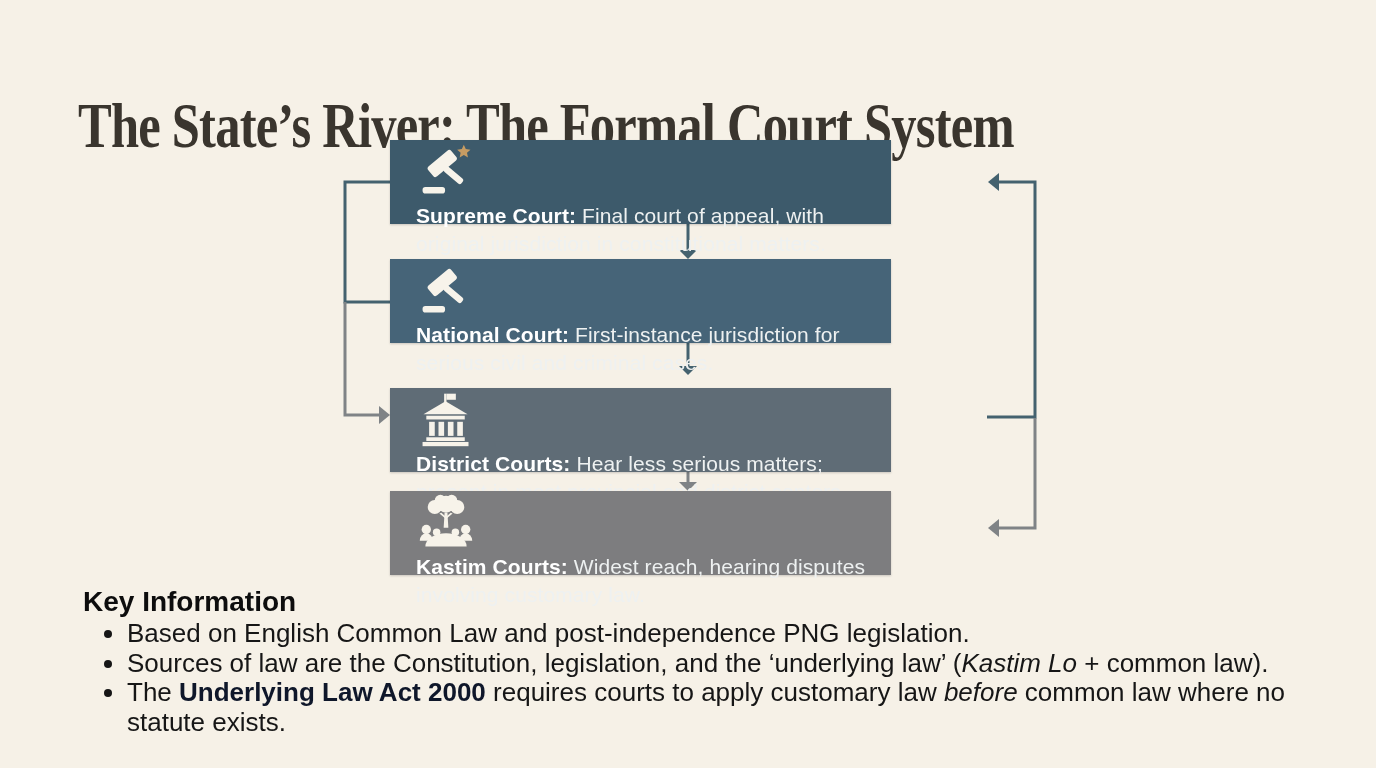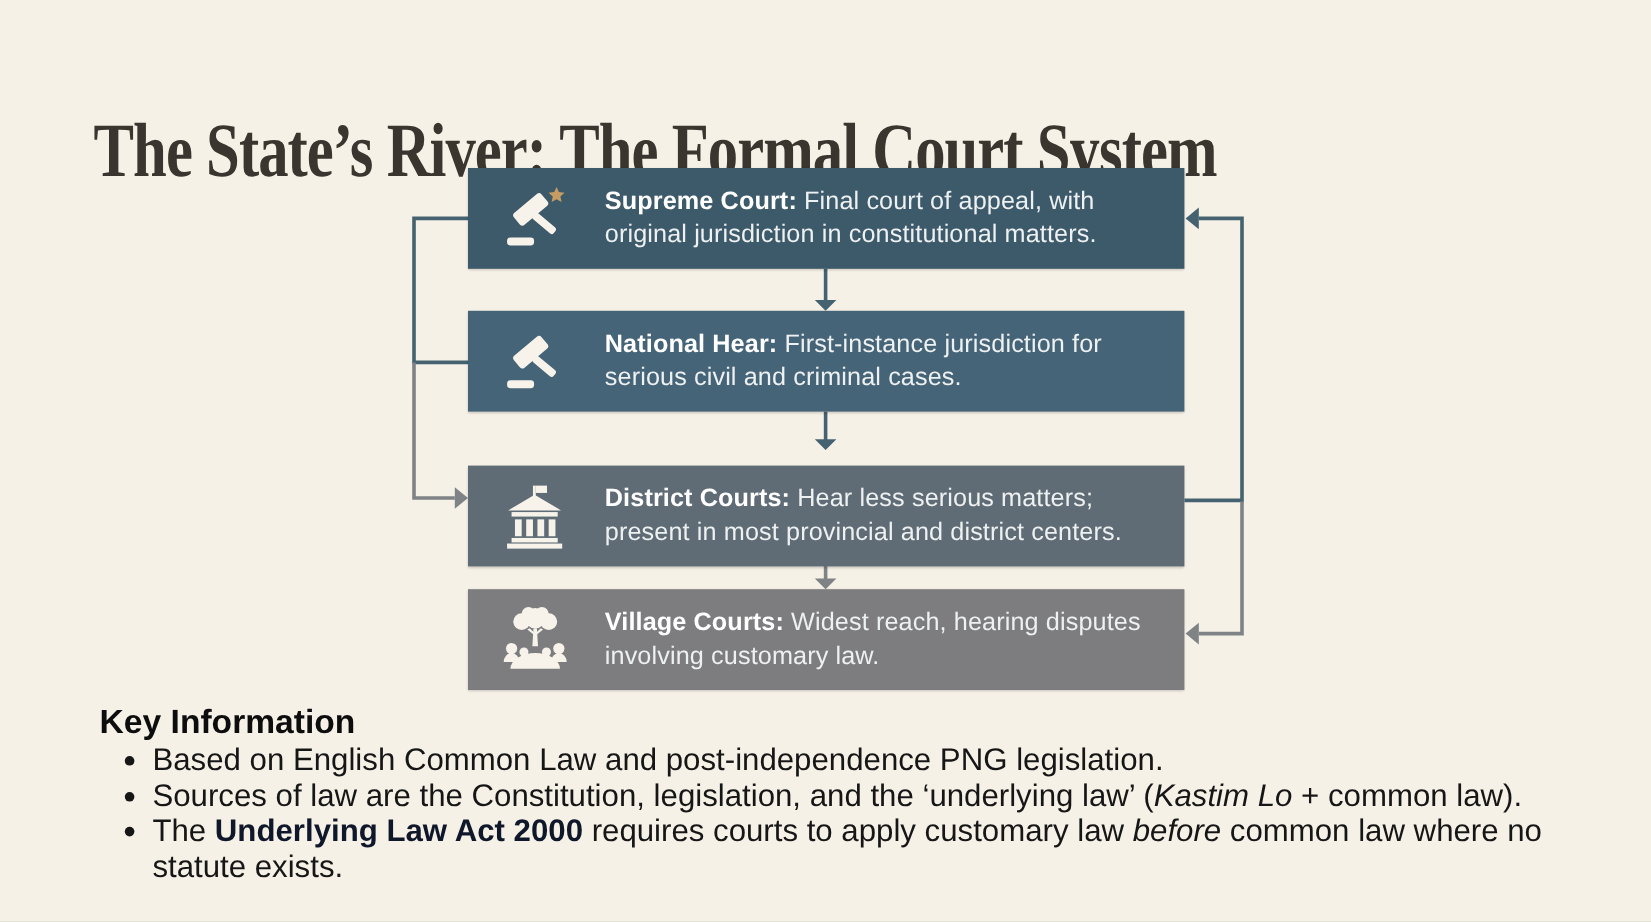--- a/index.html
+++ b/index.html
@@ -13,24 +13,25 @@
   .title{
     position:absolute;left:78px;top:46px;
     font-family:"Liberation Serif",serif;
     font-weight:700;font-size:64px;color:#3a352e;
     white-space:nowrap;letter-spacing:-1px;
     transform:scaleX(0.79);transform-origin:left top;
   }
   
   .connector-layer{position:absolute;left:0;top:0;width:1376px;height:768px;}
   .court-box{
-    position:absolute;left:390px;width:597px;height:84px;
-    display:flex;align-items:center;box-sizing:border-box;
+    position:absolute;left:390px;width:501px;height:84px;
+    display:flex;box-sizing:border-box;
     padding:0 20px 0 26px;
     box-shadow:0 1px 2px rgba(0,0,0,0.18);
+    flex-direction:column;
   }
   .box-1{top:140px;background:#3d5a6b;}
   .box-2{top:259px;background:#466478;}
   .box-3{top:388px;background:#5f6c76;}
   .box-4{top:491px;background:#7d7d7f;}
   .court-icon{flex:none;width:60px;height:62px;margin-right:28px;}
   .court-text{
     color:#eef1f1;font-size:21px;line-height:28px;
     letter-spacing:0.1px;
   }
@@ -98,21 +99,21 @@
 
   <div class="court-box box-2">
     <svg class="court-icon" viewBox="0 0 64 64">
       <g fill="#f7f3ea">
         <rect x="12" y="17" width="32" height="14" rx="3" transform="rotate(-40 28 24)"></rect>
         <rect x="28" y="33" width="24" height="7" rx="2.5" transform="rotate(40 40 36.5)"></rect>
         <rect x="7" y="49" width="24" height="7" rx="3"></rect>
       </g>
     </svg>
     <div class="court-text">
-      <b>National Hear:</b>
+      <b>National Court:</b>
       <span>First-instance jurisdiction for serious civil and criminal cases.</span>
     </div>
   </div>
 
   <div class="court-box box-3">
     <svg class="court-icon" viewBox="0 0 64 64">
       <g fill="#f7f3ea">
         <rect x="30" y="5" width="2.5" height="12"></rect>
         <rect x="32.5" y="5" width="10" height="6.5"></rect>
         <polygon points="31.5,13 8,27 55,27"></polygon>
@@ -146,21 +147,21 @@
         <path d="M10 58 a22 14 0 0 1 44 0 z"></path>
         <circle cx="11" cy="40" r="5"></circle>
         <path d="M4 52 a7 8 0 0 1 14 0 z"></path>
         <circle cx="53" cy="40" r="5"></circle>
         <path d="M46 52 a7 8 0 0 1 14 0 z"></path>
         <circle cx="22" cy="43" r="4"></circle>
         <circle cx="42" cy="43" r="4"></circle>
       </g>
     </svg>
     <div class="court-text">
-      <b>Village Courts:</b>
+      <b>Kastim Courts:</b>
       <span>Widest reach, hearing disputes involving customary law.</span>
     </div>
   </div>
 
   <div class="key-info">
     <h2>Key Information</h2>
     <ul>
       <li><span>Based on English Common Law and post-independence PNG legislation.</span></li>
       <li><span>Sources of law are the Constitution, legislation, and the ‘underlying law’ (</span><span class="ital">Kastim Lo</span><span> + common law).</span></li>
       <li><span>The </span><span class="gold-bold">Underlying Law Act 2000</span><span> requires courts to apply customary law </span><span class="ital">before</span><span> common law where no statute exists.</span></li>

